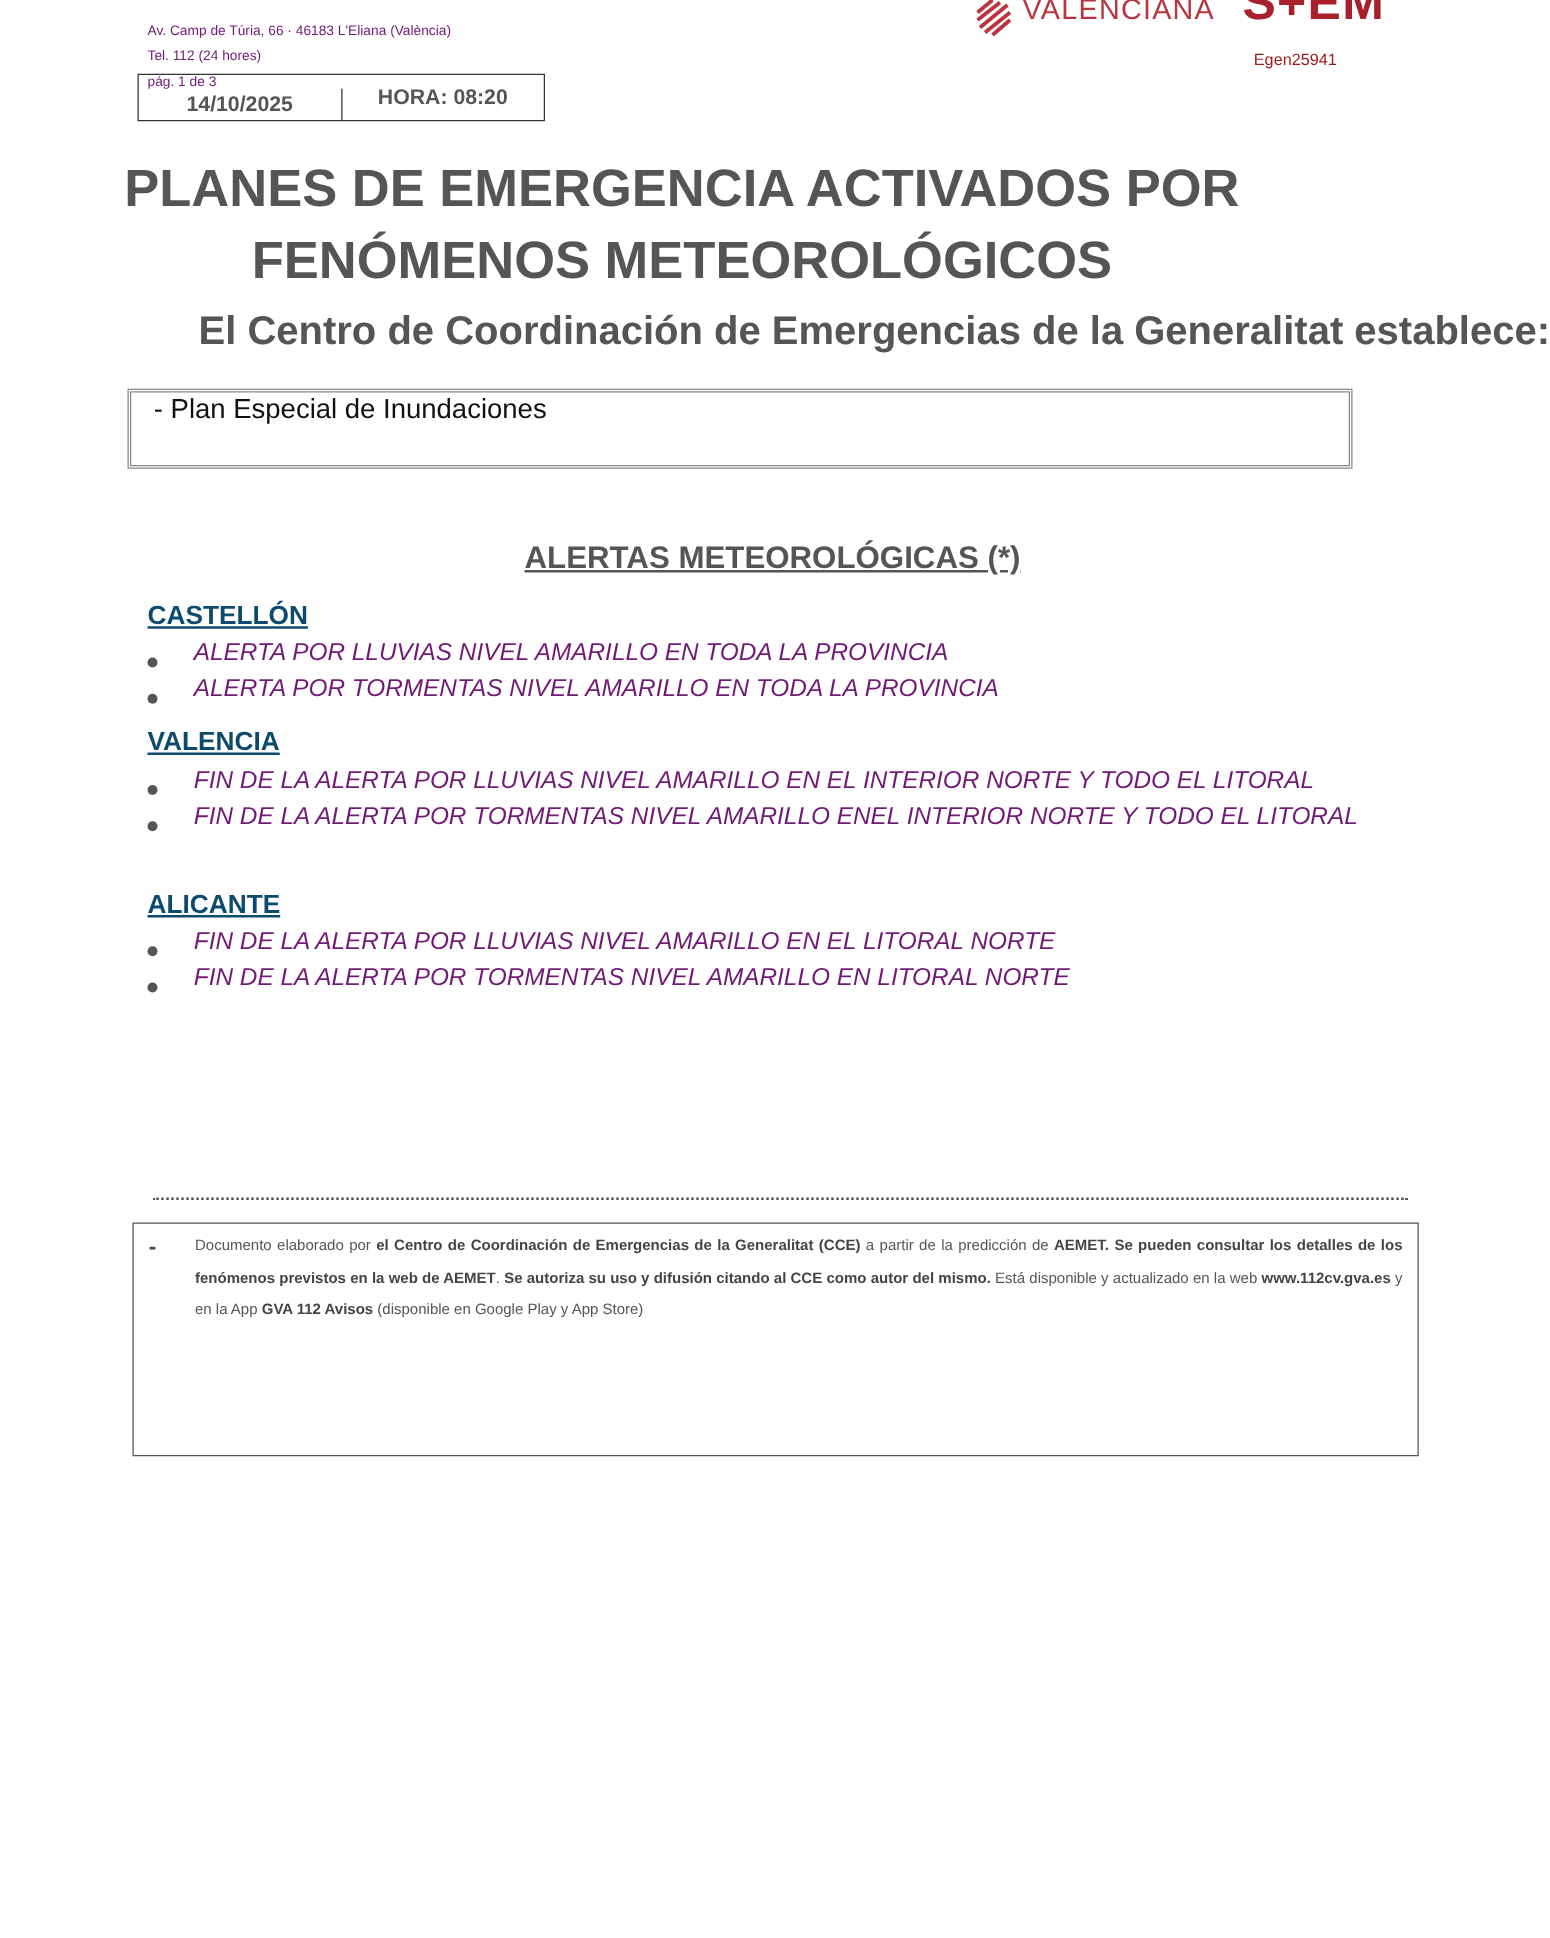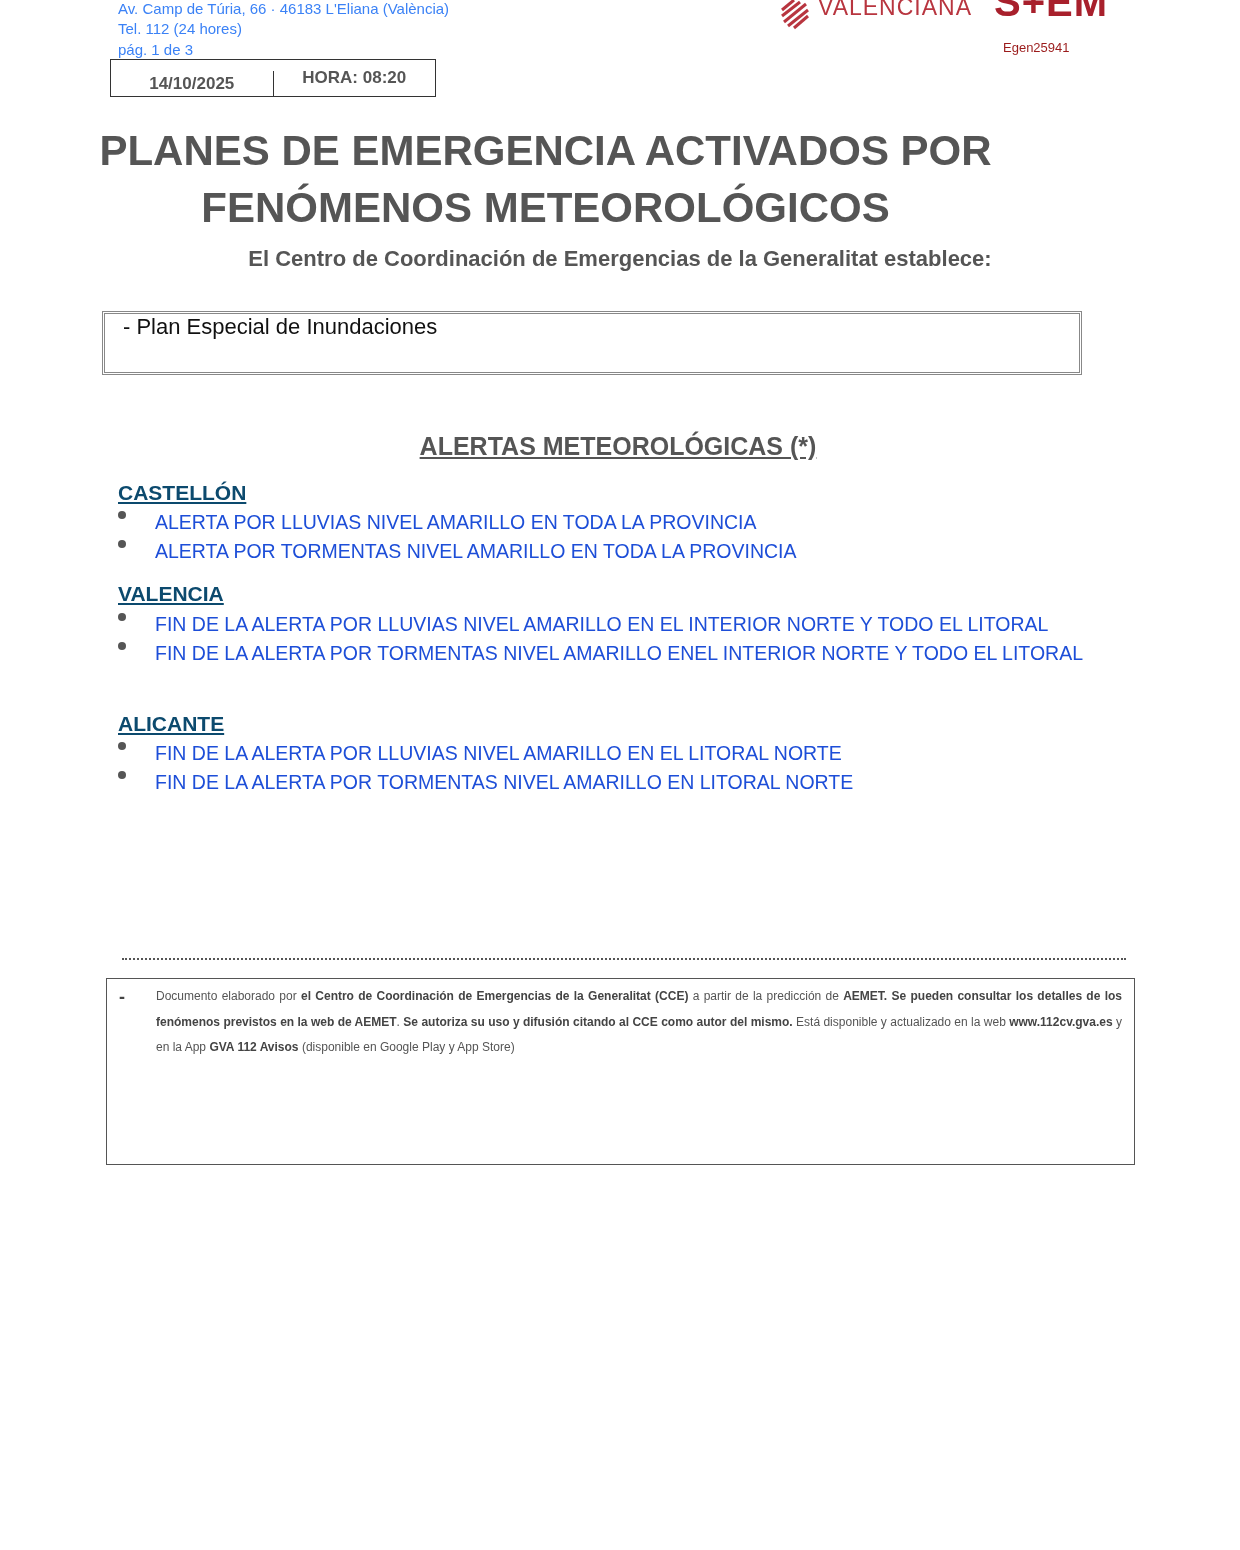--- a/index.html
+++ b/index.html
@@ -1,32 +1,32 @@
 <!DOCTYPE html>
 <html><head>
 <meta charset="utf-8">
 <style>
   html, body { margin:0; padding:0; background:#ffffff; }
   body { width:1240px; height:1550px; position:relative; overflow:hidden;
          font-family:"Liberation Sans", sans-serif; color:#555555; }
-  .addr { position:absolute; left:118px; color:#3b82f6; font-size:15px; line-height:20px; }
+  .addr { position:absolute; left:118px; color:#701a75; font-size:11px; line-height:20px;margin-top:16px; }
   .logo-text { position:absolute; left:818px; top:-6px; color:#b8353f; font-size:23px; letter-spacing:1px; }
   .logo-mark { position:absolute; left:780px; top:-4px; width:30px; height:36px; }
   .stem { position:absolute; left:994px; top:-20px; color:#a8202c; font-size:40px; font-weight:bold; letter-spacing:1px; }
   .egen { position:absolute; left:1003px; top:40px; color:#9b1b1b; font-size:13px; }
   .datebox { position:absolute; left:110px; top:59px; width:324px; height:36px; border:1.5px solid #333; display:flex; }
   .datebox div { flex:1; display:flex; align-items:center; justify-content:center; font-weight:bold; font-size:17px; color:#555; }
   .datebox div:first-child { border-right:1.5px solid #333;margin-top:11px; }
   .title { position:absolute; left:0; width:1091px; top:122px; text-align:center; font-weight:bold; font-size:42px; line-height:57px; color:#555; }
-  .subtitle { position:absolute; left:0; width:1240px; top:246px; text-align:center; font-weight:bold; font-size:22px; color:#555; }
+  .subtitle { position:absolute; left:0; width:1240px; top:246px; text-align:right; font-weight:bold; font-size:32px; color:#555; }
   .planbox { position:absolute; left:102px; top:311px; width:974px; height:58px; border:3px double #888; display:flex; align-items:flex-start; }
   .planbox span { margin-left:18px; font-size:22px; color:#111; }
   .alerts-title { position:absolute; left:0; width:1236px; top:432px; text-align:center; font-weight:bold; font-size:25px; text-decoration:underline; color:#555; }
   .prov { position:absolute; left:118px; font-weight:bold; font-size:21px; text-decoration:underline; color:#0c4a6e; }
-  .item { position:absolute; left:118px; font-size:19.5px; color:#1d4ed8; display:flex; align-items:flex-start; }
+  .item { position:absolute; left:118px; font-size:19.5px; color:#701a75; display:flex; align-items:flex-end;font-style:italic; }
   .bullet { width:8px; height:8px; border-radius:50%; background:#555; margin-right:29px; }
   .dotline { position:absolute; left:122px; top:958px; width:1004px; border-top:2px dotted #555; }
   .notebox { position:absolute; left:106px; top:978px; width:1027px; height:185px; border:1.5px solid #555; }
   .dash { position:absolute; left:12px; top:8px; font-size:18px; color:#444; font-weight:bold; }
   .notetext { position:absolute; left:49px; top:5px; width:966px; font-size:12px; line-height:25.5px; text-align:justify; color:#555; }
   .notetext b { color:#444; }
 </style>
 </head>
 <body>
 

